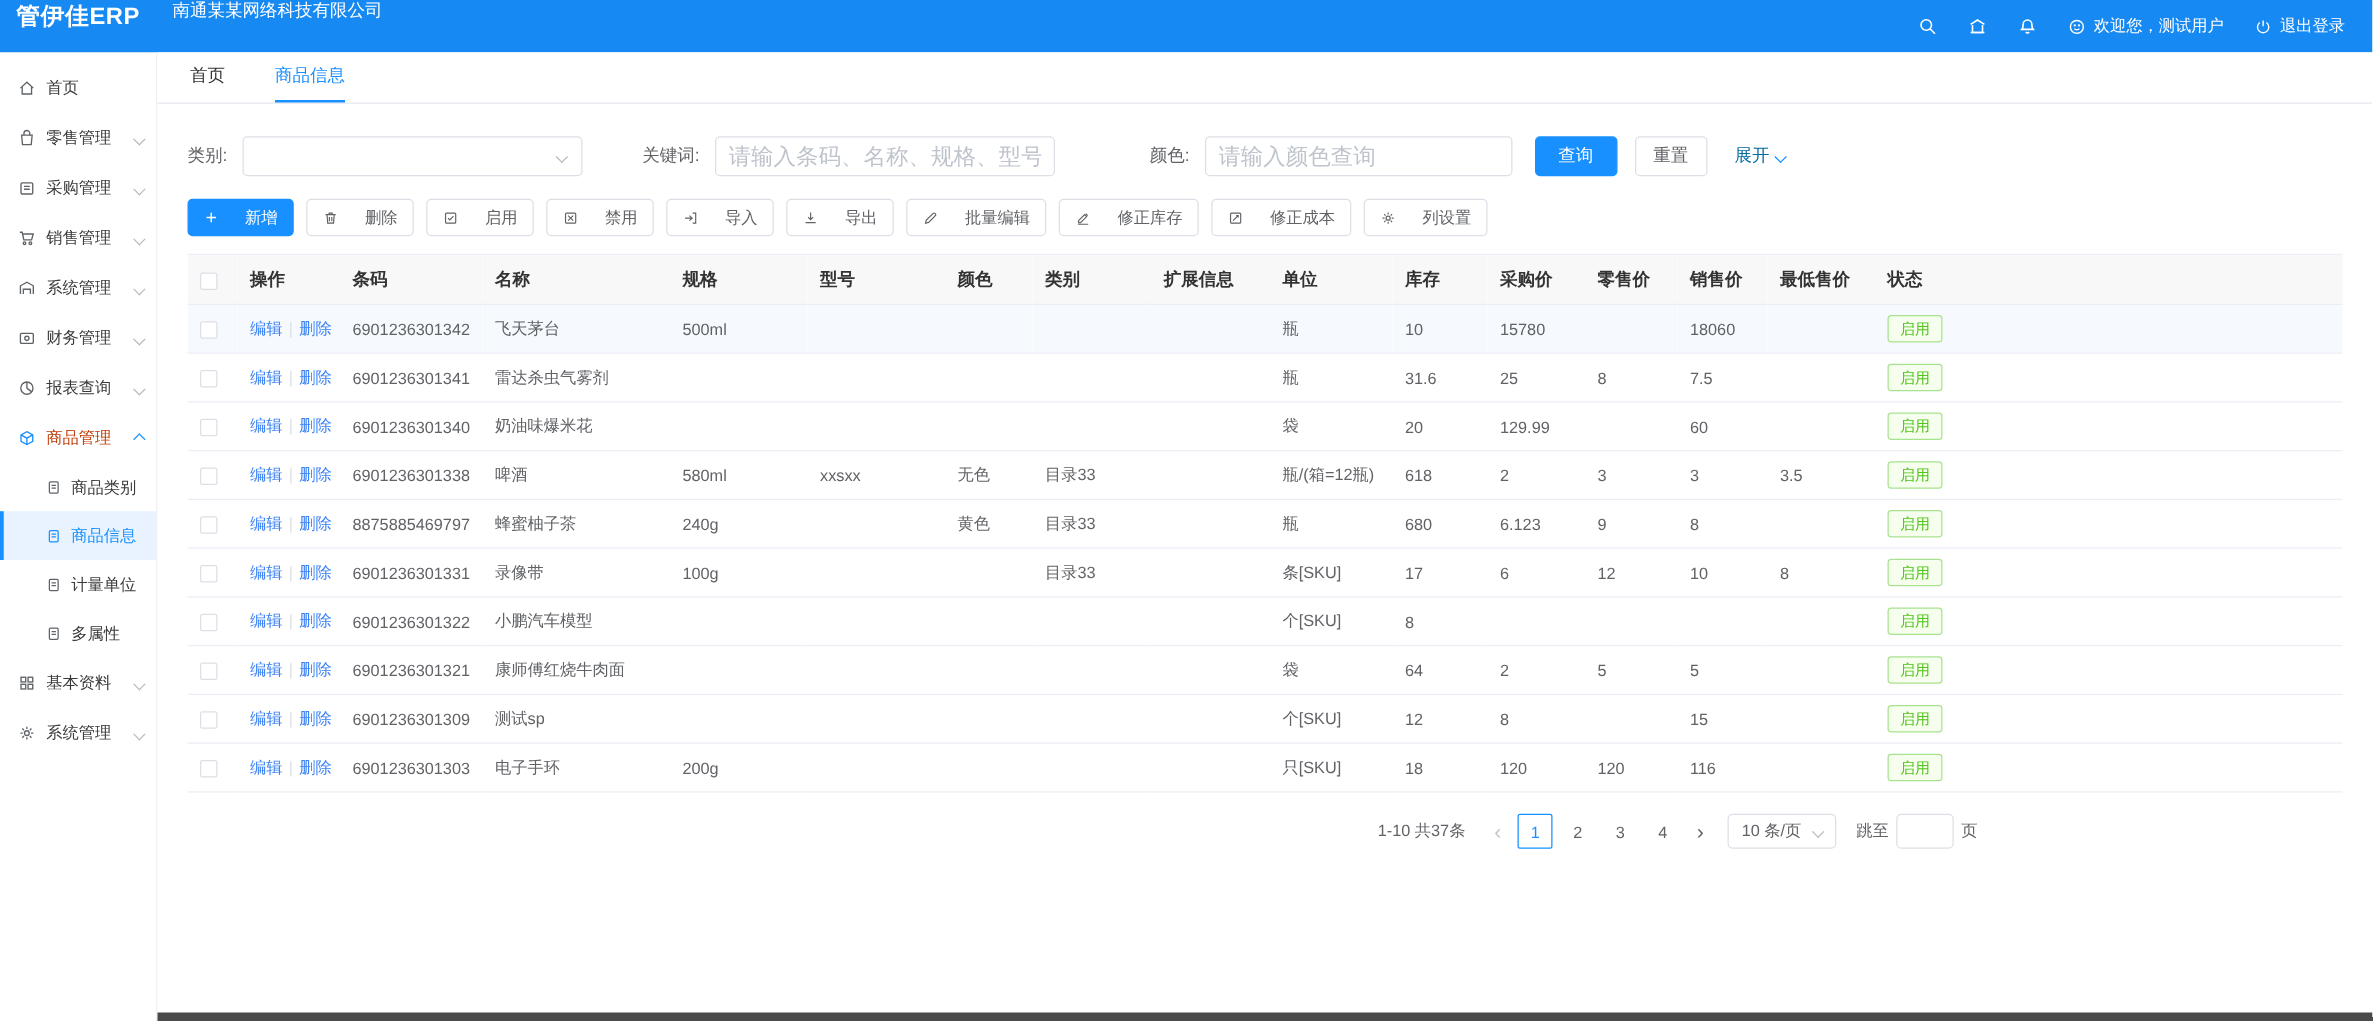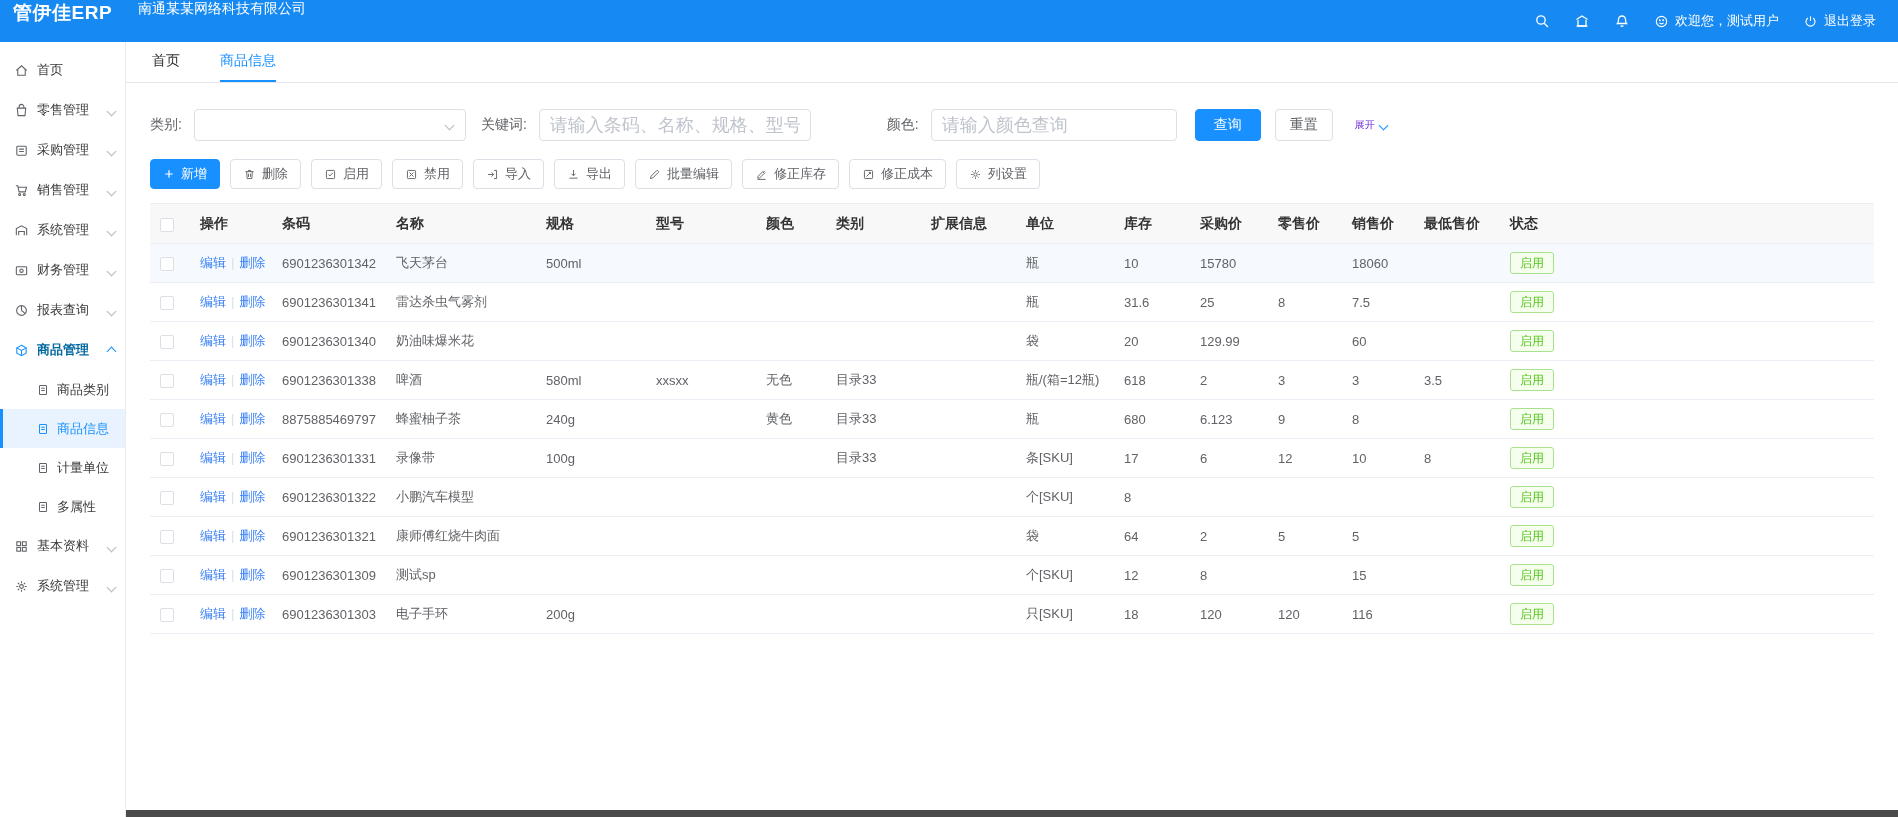--- a/index.html
+++ b/index.html
@@ -14,21 +14,21 @@
   .topbar-right { margin-left:auto; display:flex; align-items:center; gap:24px; padding-right:22px; font-size:13px; }
   .tb-ico { display:inline-flex; align-items:center; cursor:pointer; }
   .tb-group { display:inline-flex; align-items:center; gap:6px; cursor:pointer; }
 
   
   .body-row { flex:1; display:flex; min-height:0; }
   .sidebar { width:126px; flex:0 0 126px; background:#fff; border-right:1px solid #ececec; font-size:13px; color:#3a3a3a; padding-top:8px; }
   .sb-item { height:40px; display:flex; align-items:center; gap:8px; padding:0 10px 0 14px; cursor:pointer; }
   .sb-item .sb-lbl { white-space:nowrap; }
   .sb-item .chev-wrap { margin-left:auto; }
-  .sb-item.parent-active { color:#0369a1;font-weight:bold; }
+  .sb-item.parent-active { color:#c2410c; }
   .sb-sub { height:39px; display:flex; align-items:center; gap:7px; padding-left:36px; cursor:pointer; color:#3a3a3a; }
   .sb-sub.active { background:#e8f3ff; color:#1890ff; box-shadow:inset 3px 0 0 #1890ff; }
   .sb-ico { display:inline-flex; color:#5f6368; }
   .sb-item.parent-active .sb-ico, .sb-sub.active .sb-ico { color:#1890ff; }
 
   .main { flex:1; display:flex; flex-direction:column; min-width:0; background:#fff; }
   .tabbar { height:41px; border-bottom:1px solid #e4e7ed; display:flex; align-items:stretch; padding-left:26px; gap:40px; background:#fff; }
   .tab { display:flex; align-items:center; font-size:14px; color:#303133; cursor:pointer; border-bottom:2px solid transparent; }
   .tab.active { color:#1890ff; border-bottom-color:#1890ff; }
 
@@ -39,30 +39,30 @@
   .f-label { margin-right:12px; white-space:nowrap; }
   .select { width:272px; height:32px; border:1px solid #dcdfe6; border-radius:4px; background:#fff; position:relative; cursor:pointer; }
   .select .chev { position:absolute; right:12px; top:12px; }
   .txt-input { height:32px; border:1px solid #dcdfe6; border-radius:4px; padding:0 10px; font-size:18px; color:#303133; outline:none; font-family:inherit; }
   .txt-input::placeholder { color:#bfc4cc; }
   .in-keyword { width:272px; }
   .in-color { width:246px; }
   .btn { height:32px; border-radius:4px; font-size:14px; cursor:pointer; font-family:inherit; }
   .btn-primary { background:#1890ff; color:#fff; border:1px solid #1890ff; padding:0 18px; }
   .btn-plain { background:#fff; color:#606266; border:1px solid #dcdfe6; padding:0 14px; }
-  .expand-link { color:#6d28d9; display:inline-flex; align-items:center; gap:5px; cursor:pointer; font-size:10px; }
+  .expand-link { color:#0369a1; display:inline-flex; align-items:center; gap:5px; cursor:pointer; font-size:14px; }
 
   .chev { width:7px; height:7px; border-right:1.3px solid #b6b9bf; border-bottom:1.3px solid #b6b9bf; display:inline-block; }
   .chev.down { transform:rotate(45deg); }
   .chev.up { transform:rotate(-135deg); }
   .chev.blue { border-color:#1890ff; }
 
   
   .toolbar { display:flex; gap:10px; margin-top:18px; }
-  .tbtn { height:30px; display:inline-flex; align-items:center; gap:6px; padding:0 12px; border:1px solid #dcdfe6; background:#fff; border-radius:4px; font-size:13px; color:#606266; cursor:pointer; font-family:inherit; }
+  .tbtn { height:30px; display:inline-flex; align-items:center; gap:21px; padding:0 12px; border:1px solid #dcdfe6; background:#fff; border-radius:4px; font-size:13px; color:#606266; cursor:pointer; font-family:inherit; }
   .tbtn.primary { background:#1890ff; border-color:#1890ff; color:#fff; }
   .tbtn .t-ico { display:inline-flex; }
 
   
   table { width:100%; border-collapse:collapse; margin-top:14px; table-layout:fixed; }
   thead th { background:#f8f8f9; text-align:left; font-size:14px; color:#333; font-weight:bold; height:40px; padding:0 10px; border-top:1px solid #ebeef5; border-bottom:1px solid #ebeef5; white-space:nowrap; overflow:hidden; }
   tbody td { height:39px; padding:0 10px; font-size:13px; color:#606266; border-bottom:1px solid #ebeef5; white-space:nowrap; overflow:hidden; }
   tbody tr.hl { background:#f6fafe; }
   .cb { width:14px; height:14px; border:1px solid #dcdfe6; border-radius:2px; display:inline-block; background:#fff; cursor:pointer; vertical-align:middle; }
   .lnk { color:#3b82f6; cursor:pointer; text-decoration:none;font-family:Liberation Serif, serif; }
@@ -285,21 +285,21 @@
           </div>
         </div>
 
       <div class="content">
 
         <div class="filter-row">
           <span class="f-label">类别:</span>
           <span class="select">
               <i class="chev down"></i>
             </span>
-          <span class="f-label" style="margin-left:15px;">关键词:</span>
+          <span class="f-label" style="margin-left:48px;">关键词:</span>
           <input class="txt-input in-keyword" placeholder="请输入条码、名称、规格、型号查询" style="">
           <span class="f-label" style="margin-left:76px;">颜色:</span>
           <input class="txt-input in-color" placeholder="请输入颜色查询" style="">
           <button class="btn btn-primary" style="margin-left:18px;">查询</button>
           <button class="btn btn-plain" style="margin-left:14px;">重置</button>
           <span class="expand-link" style="margin-left:22px;">
             <span>展开</span>
             <i class="chev down blue"></i>
           </span>
         </div>
@@ -624,19 +624,37 @@
                 <td>120</td>
                 <td>120</td>
                 <td>116</td>
                 <td></td>
                 <td><span class="badge">启用</span></td>
                 <td></td>
               </tr>
             </tbody>
         </table>
 
+        <div class="pagination">
+          <span class="pg-total">1-10 共37条</span>
+          <span class="pg-arrow disabled">‹</span>
+          <span id="pg-pages" style="display:inline-flex;gap:6px;">
+              <span class="pg active">1</span>
+              <span class="pg">2</span>
+              <span class="pg">3</span>
+              <span class="pg">4</span>
+            </span>
+          <span class="pg-arrow">›</span>
+          <span class="pg-size">
+            <span>10 条/页</span>
+            <i class="chev down"></i>
+          </span>
+          <span class="pg-jump-label">跳至</span>
+          <input class="pg-input" value="" style="">
+          <span>页</span>
+        </div>
 
       </div>
     </main>
   </div>
 
   <div class="bottom-bar"></div>
 </div>
 
 </body></html>

